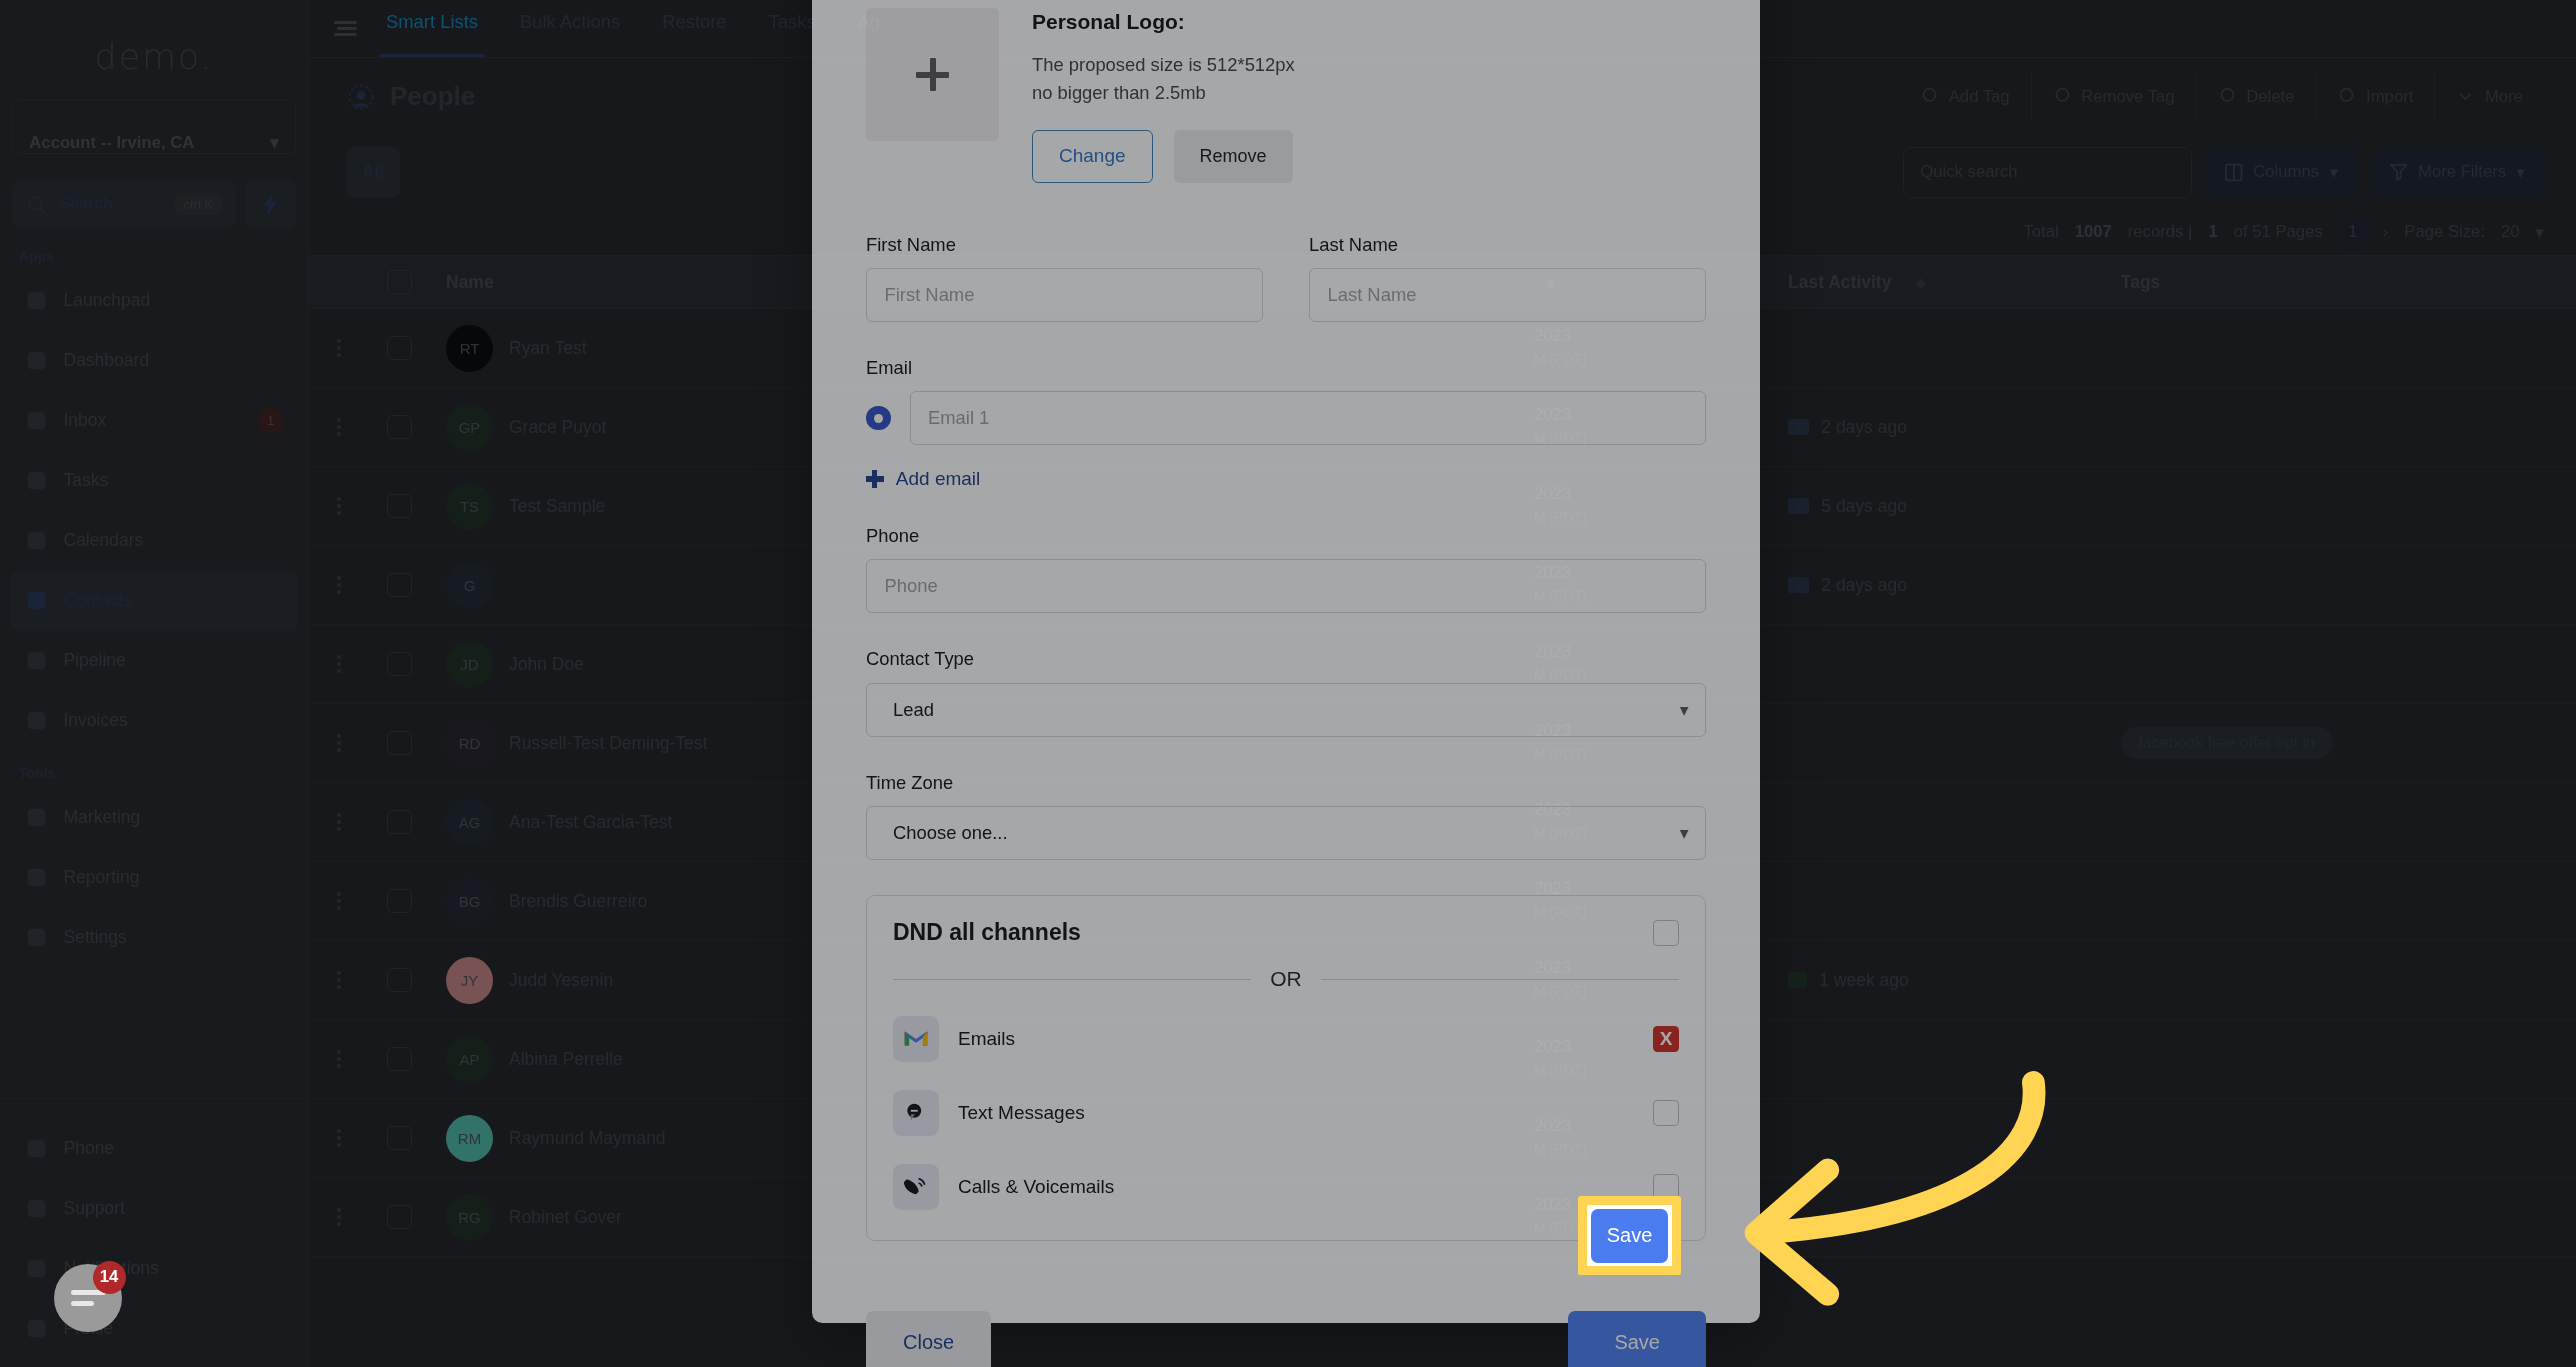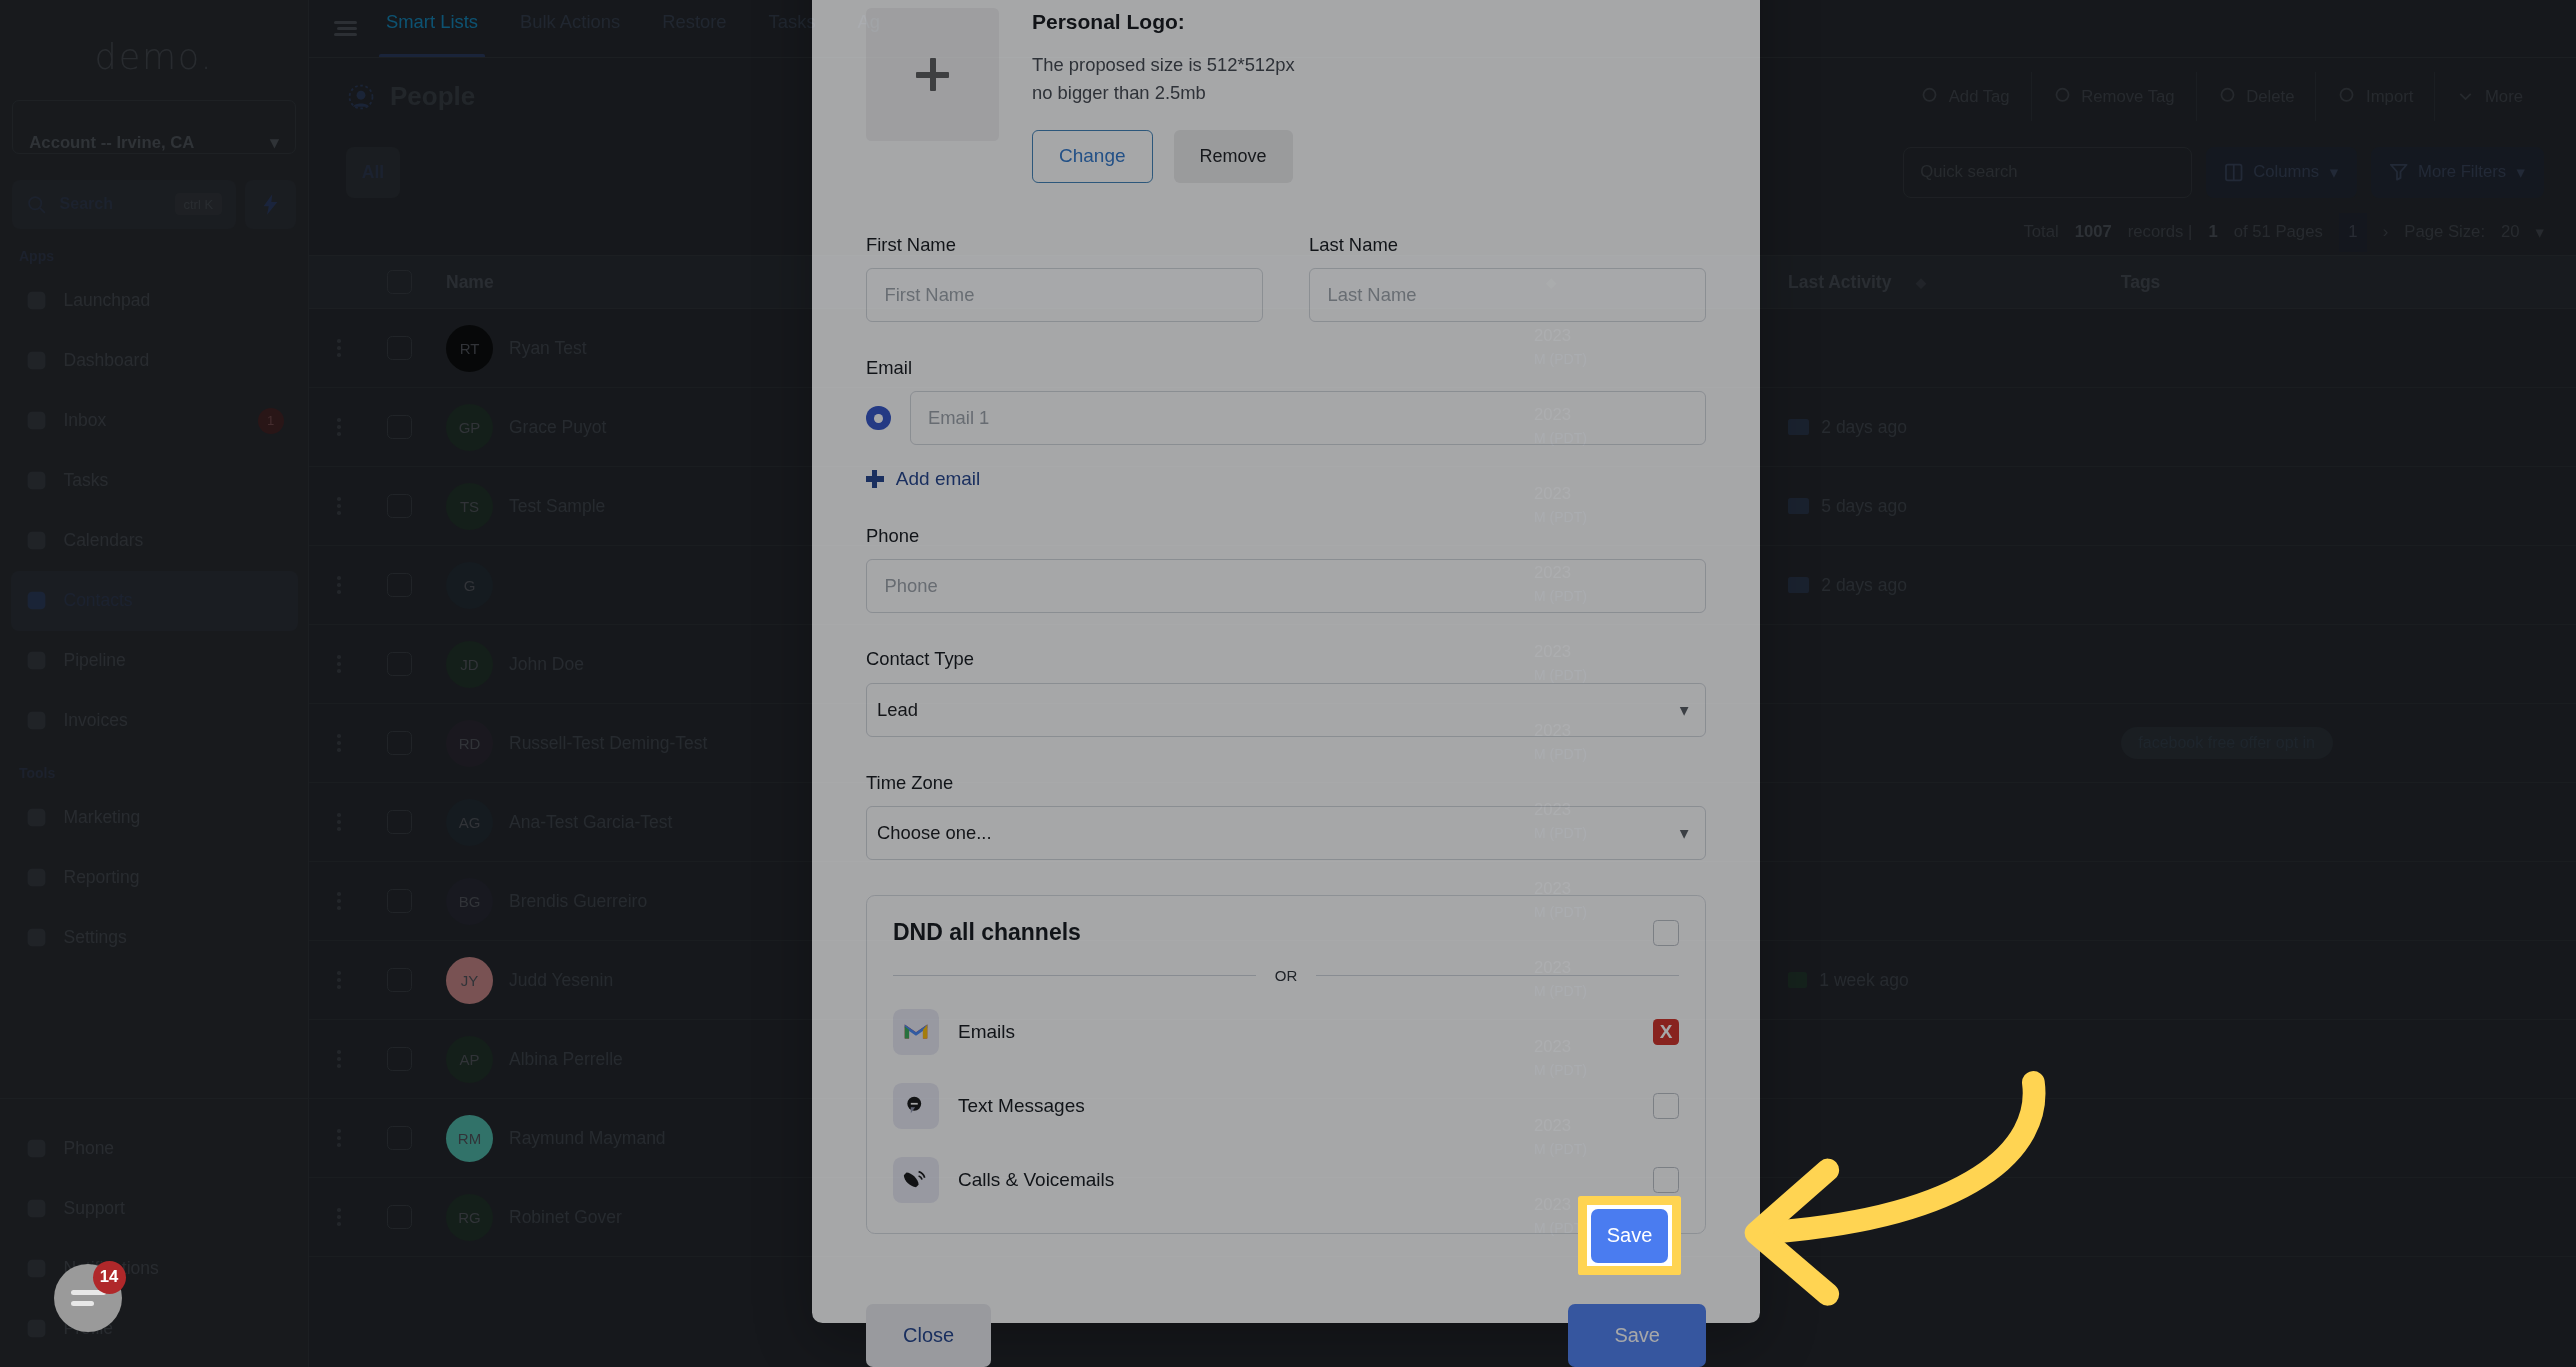--- a/index.html
+++ b/index.html
@@ -239,40 +239,40 @@
   }
   .plus-sm { position: relative; width: 17.5px; height: 17.5px; }
   .plus-sm i { position: absolute; background: #1d3e88; }
   .plus-sm i:nth-child(1){ left: 6.1px; top: 0; width: 5.3px; height: 17.5px; }
   .plus-sm i:nth-child(2){ top: 6.1px; left: 0; height: 5.3px; width: 17.5px; }
 
   .fld-block { margin-bottom: 35px; }
   .sel-wrap { position: relative; }
   .sel-box {
     width: 100%; height: 54px; border: 0.9px solid #d2d6db; border-radius: 6.1px;
-    padding: 0 44px 0 10px; font-size: 18.4px; color: #121417;
+    padding: 0 44px 0 26px; font-size: 18.4px; color: #121417;
     display: flex; align-items: center; background: #fff;
   }
   .sel-chev {
     position: absolute; right: 17.5px; top: 50%; transform: translateY(-50%);
     color: #53585e; font-size: 17.5px;
   }
 
   .dnd-card {
     border: 0.9px solid #d7dbe0; border-radius: 8.8px; padding: 23px 26px 16px;
     margin-bottom: 40px;
   }
   .dnd-top { display: flex; align-items: center; justify-content: space-between; }
   .dnd-top span { font-size: 23px; color: #0e1216; font-weight: 700; }
   .chk-out {
     width: 26px; height: 26px; border: 0.9px solid #b9bec5; border-radius: 4.4px; background: #fff;
   }
   .or-sep {
     display: flex; align-items: center; gap: 19px; margin: 21px 0 10.5px;
-    color: #252a30; font-size: 15px;
+    color: #252a30; font-size: 21px;
   }
   .or-sep::before, .or-sep::after {
     content: ''; flex: 1; height: 0.9px; background: #cfd4da;
   }
   .chan-row {
     display: flex; align-items: center; gap: 19px; height: 74px;
   }
   .chan-ico {
     width: 46px; height: 46px; border-radius: 8.8px; background: #e8e9f3;
     display: flex; align-items: center; justify-content: center; flex: 0 0 46px;

